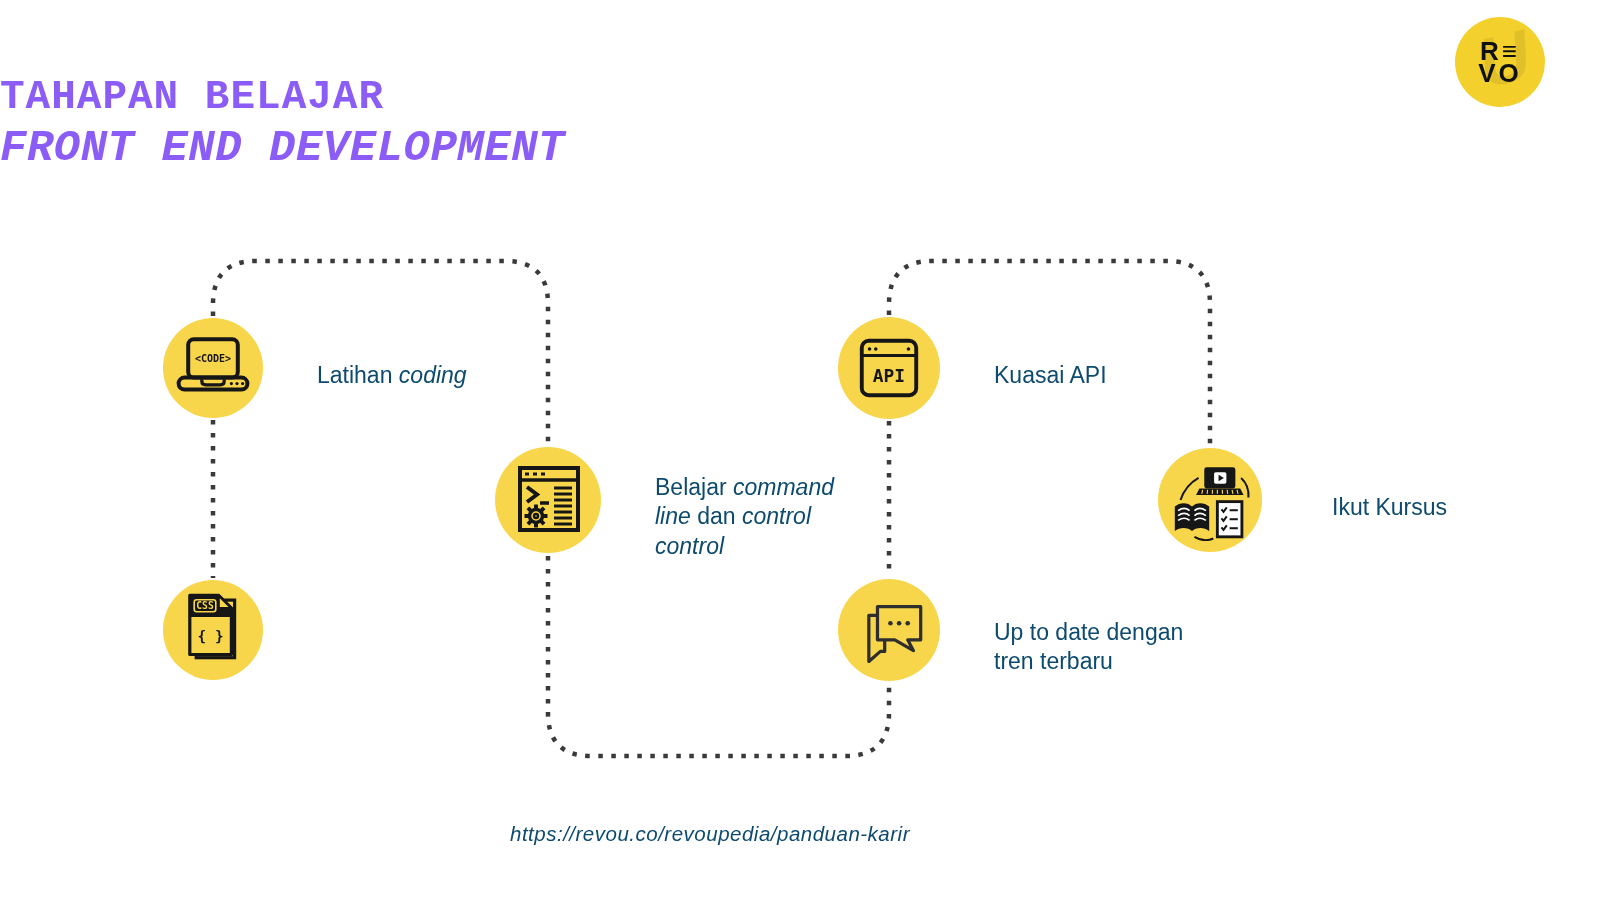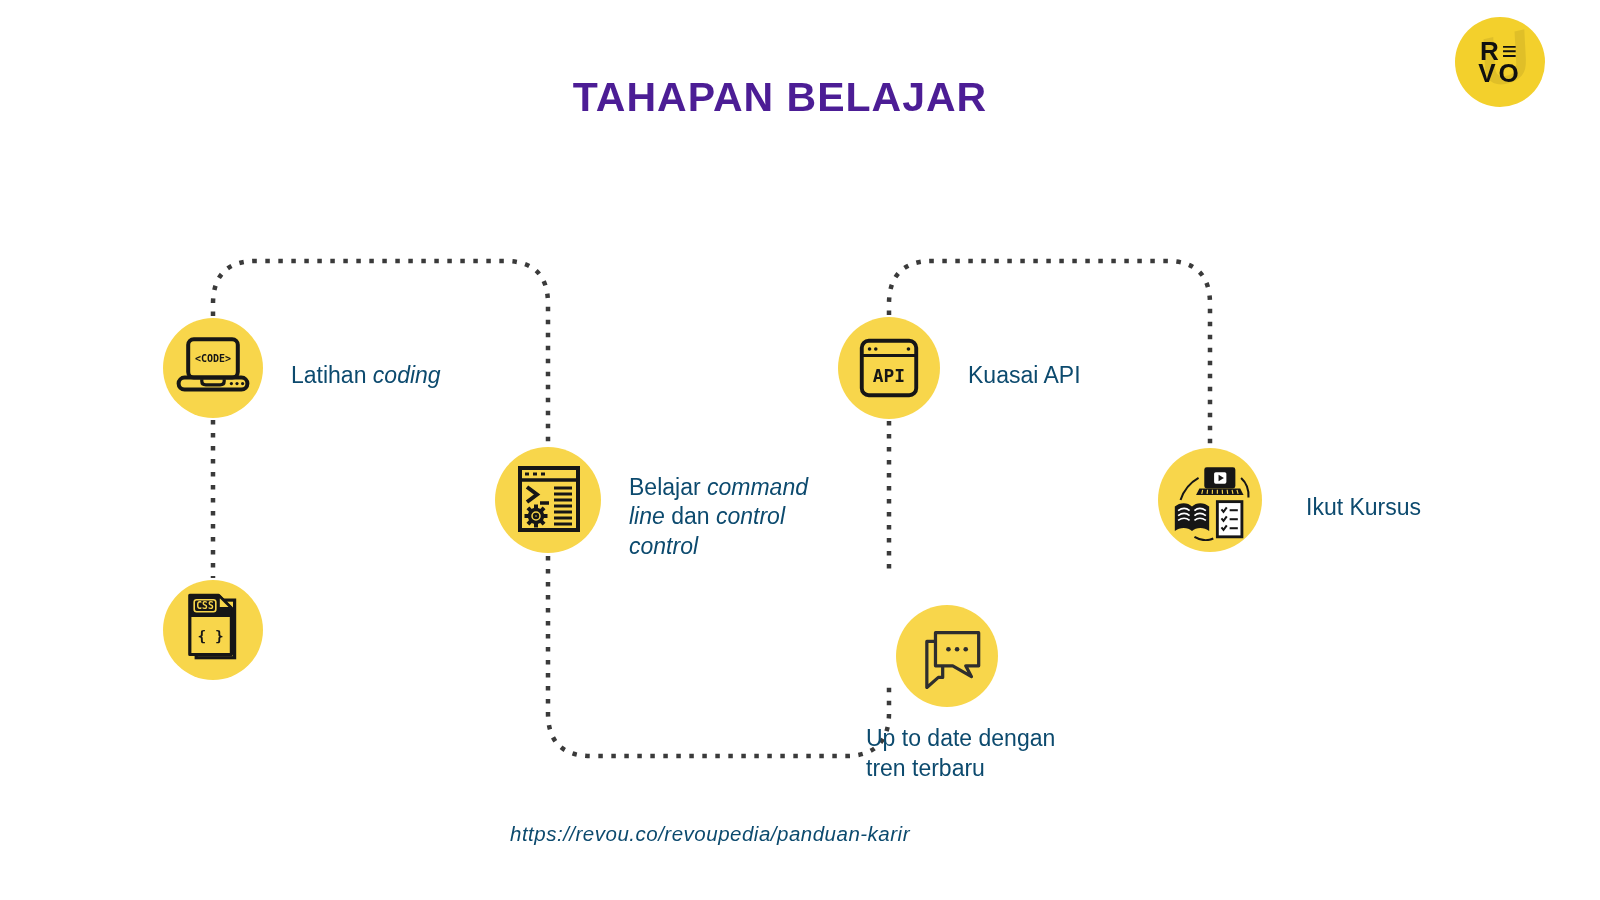--- a/index.html
+++ b/index.html
@@ -1,37 +1,37 @@
 <!DOCTYPE html>
 <html><head>
 <meta charset="utf-8">
 <style>
   * { margin:0; padding:0; box-sizing:border-box; }
   html,body { width:1600px; height:900px; background:#ffffff; overflow:hidden;
               font-family:"Liberation Sans", sans-serif; }
   #canvas { position:relative; width:1600px; height:900px; background:#ffffff; }
 
   
-  .title { position:absolute; top:72px; left:0; width:1560px; text-align:center; color:#4c1d95; }
+  .title { position:absolute; top:72px; left:0; width:1560px; color:#8b5cf6;font-family:Liberation Mono, monospace; }
   .title .t1 { font-size:41px; font-weight:bold; letter-spacing:1px; line-height:50px; }
   .title .t2 { font-size:44px; font-weight:bold; font-style:italic; letter-spacing:0.5px; line-height:52px; }
 
   
   .logo { position:absolute; left:1455px; top:17px; width:90px; height:90px; border-radius:50%;
           background:#F3D02C; display:flex; align-items:center; justify-content:center; }
   .logo .wm { position:absolute; left:24px; top:2px; font-size:70px; font-weight:bold; font-style:italic;
               color:rgba(0,0,0,0.08); transform:rotate(-14deg); }
   .logo .lt { position:relative; font-size:26px; font-weight:bold; line-height:22px; letter-spacing:3px;
               color:#101010; text-align:center; }
 
   
   svg.connectors { position:absolute; left:0; top:0; }
 
   
-  .step { position:absolute; display:flex; align-items:center; }
+  .step { position:absolute; display:flex; align-items:center;gap:26px; }
   .circle { border-radius:50%; background:#F8D64B; display:flex; align-items:center; justify-content:center; flex:0 0 auto; }
   .c100 { width:100px; height:100px; }
   .c102 { width:102px; height:102px;text-align:center; }
   .c104 { width:104px; height:104px; }
   .c106 { width:106px; height:106px; }
   .label { margin-left:28px; font-size:23px; line-height:29.5px; color:#0c4a6e; }
   .label .ln { white-space:nowrap; }
   .it { font-style:italic; }
   .sh1 { transform:translateY(8px); }
   .sh2 { transform:translateY(17px); }
@@ -41,20 +41,21 @@
   .footer { position:absolute; top:822px; left:0; width:1420px; text-align:center;
             font-size:20.5px; font-style:italic; color:#0c4a6e; letter-spacing:0.5px; }
 </style>
 </head>
 <body>
 
 <div id="canvas">
 
   <div class="title">
     <div class="t1">TAHAPAN BELAJAR</div>
+    <div class="t2">FRONT END DEVELOPMENT</div>
   </div>
 
   <div class="logo">
     <span class="wm">U</span>
     <div class="lt">
       <div>R≡</div>
       <div>VO</div>
     </div>
   </div>
 
@@ -132,21 +133,21 @@
         </g>
       </svg>
     </div>
     <div class="label sh2">
       <div class="ln"><span>Belajar </span><span class="it">command</span></div>
       <div class="ln"><span class="it">line</span><span> dan </span><span class="it">control</span></div>
       <div class="ln"><span class="it">control</span></div>
     </div>
   </div>
 
-  <div class="step" style="left:838px; top:605px;flex-direction:column;">
+  <div class="step" style="left:838px; top:579px;">
     <div class="circle c102">
       <svg width="72" height="65" viewBox="0 0 100 90">
         <path d="M22,24 H44 V74 H38 L22,88 Z" fill="#F8D64B" stroke="#2E2E2E" stroke-width="4.5" stroke-linejoin="round"></path>
         <path d="M34,12 H94 V58 H76 L84,73 L58,58 H34 Z" fill="#F8D64B" stroke="#2E2E2E" stroke-width="4.5" stroke-linejoin="round"></path>
         <circle cx="52" cy="35" r="3.2" fill="#2E2E2E"></circle>
         <circle cx="64" cy="35" r="3.2" fill="#2E2E2E"></circle>
         <circle cx="76" cy="35" r="3.2" fill="#2E2E2E"></circle>
       </svg>
     </div>
     <div class="label sh2">

